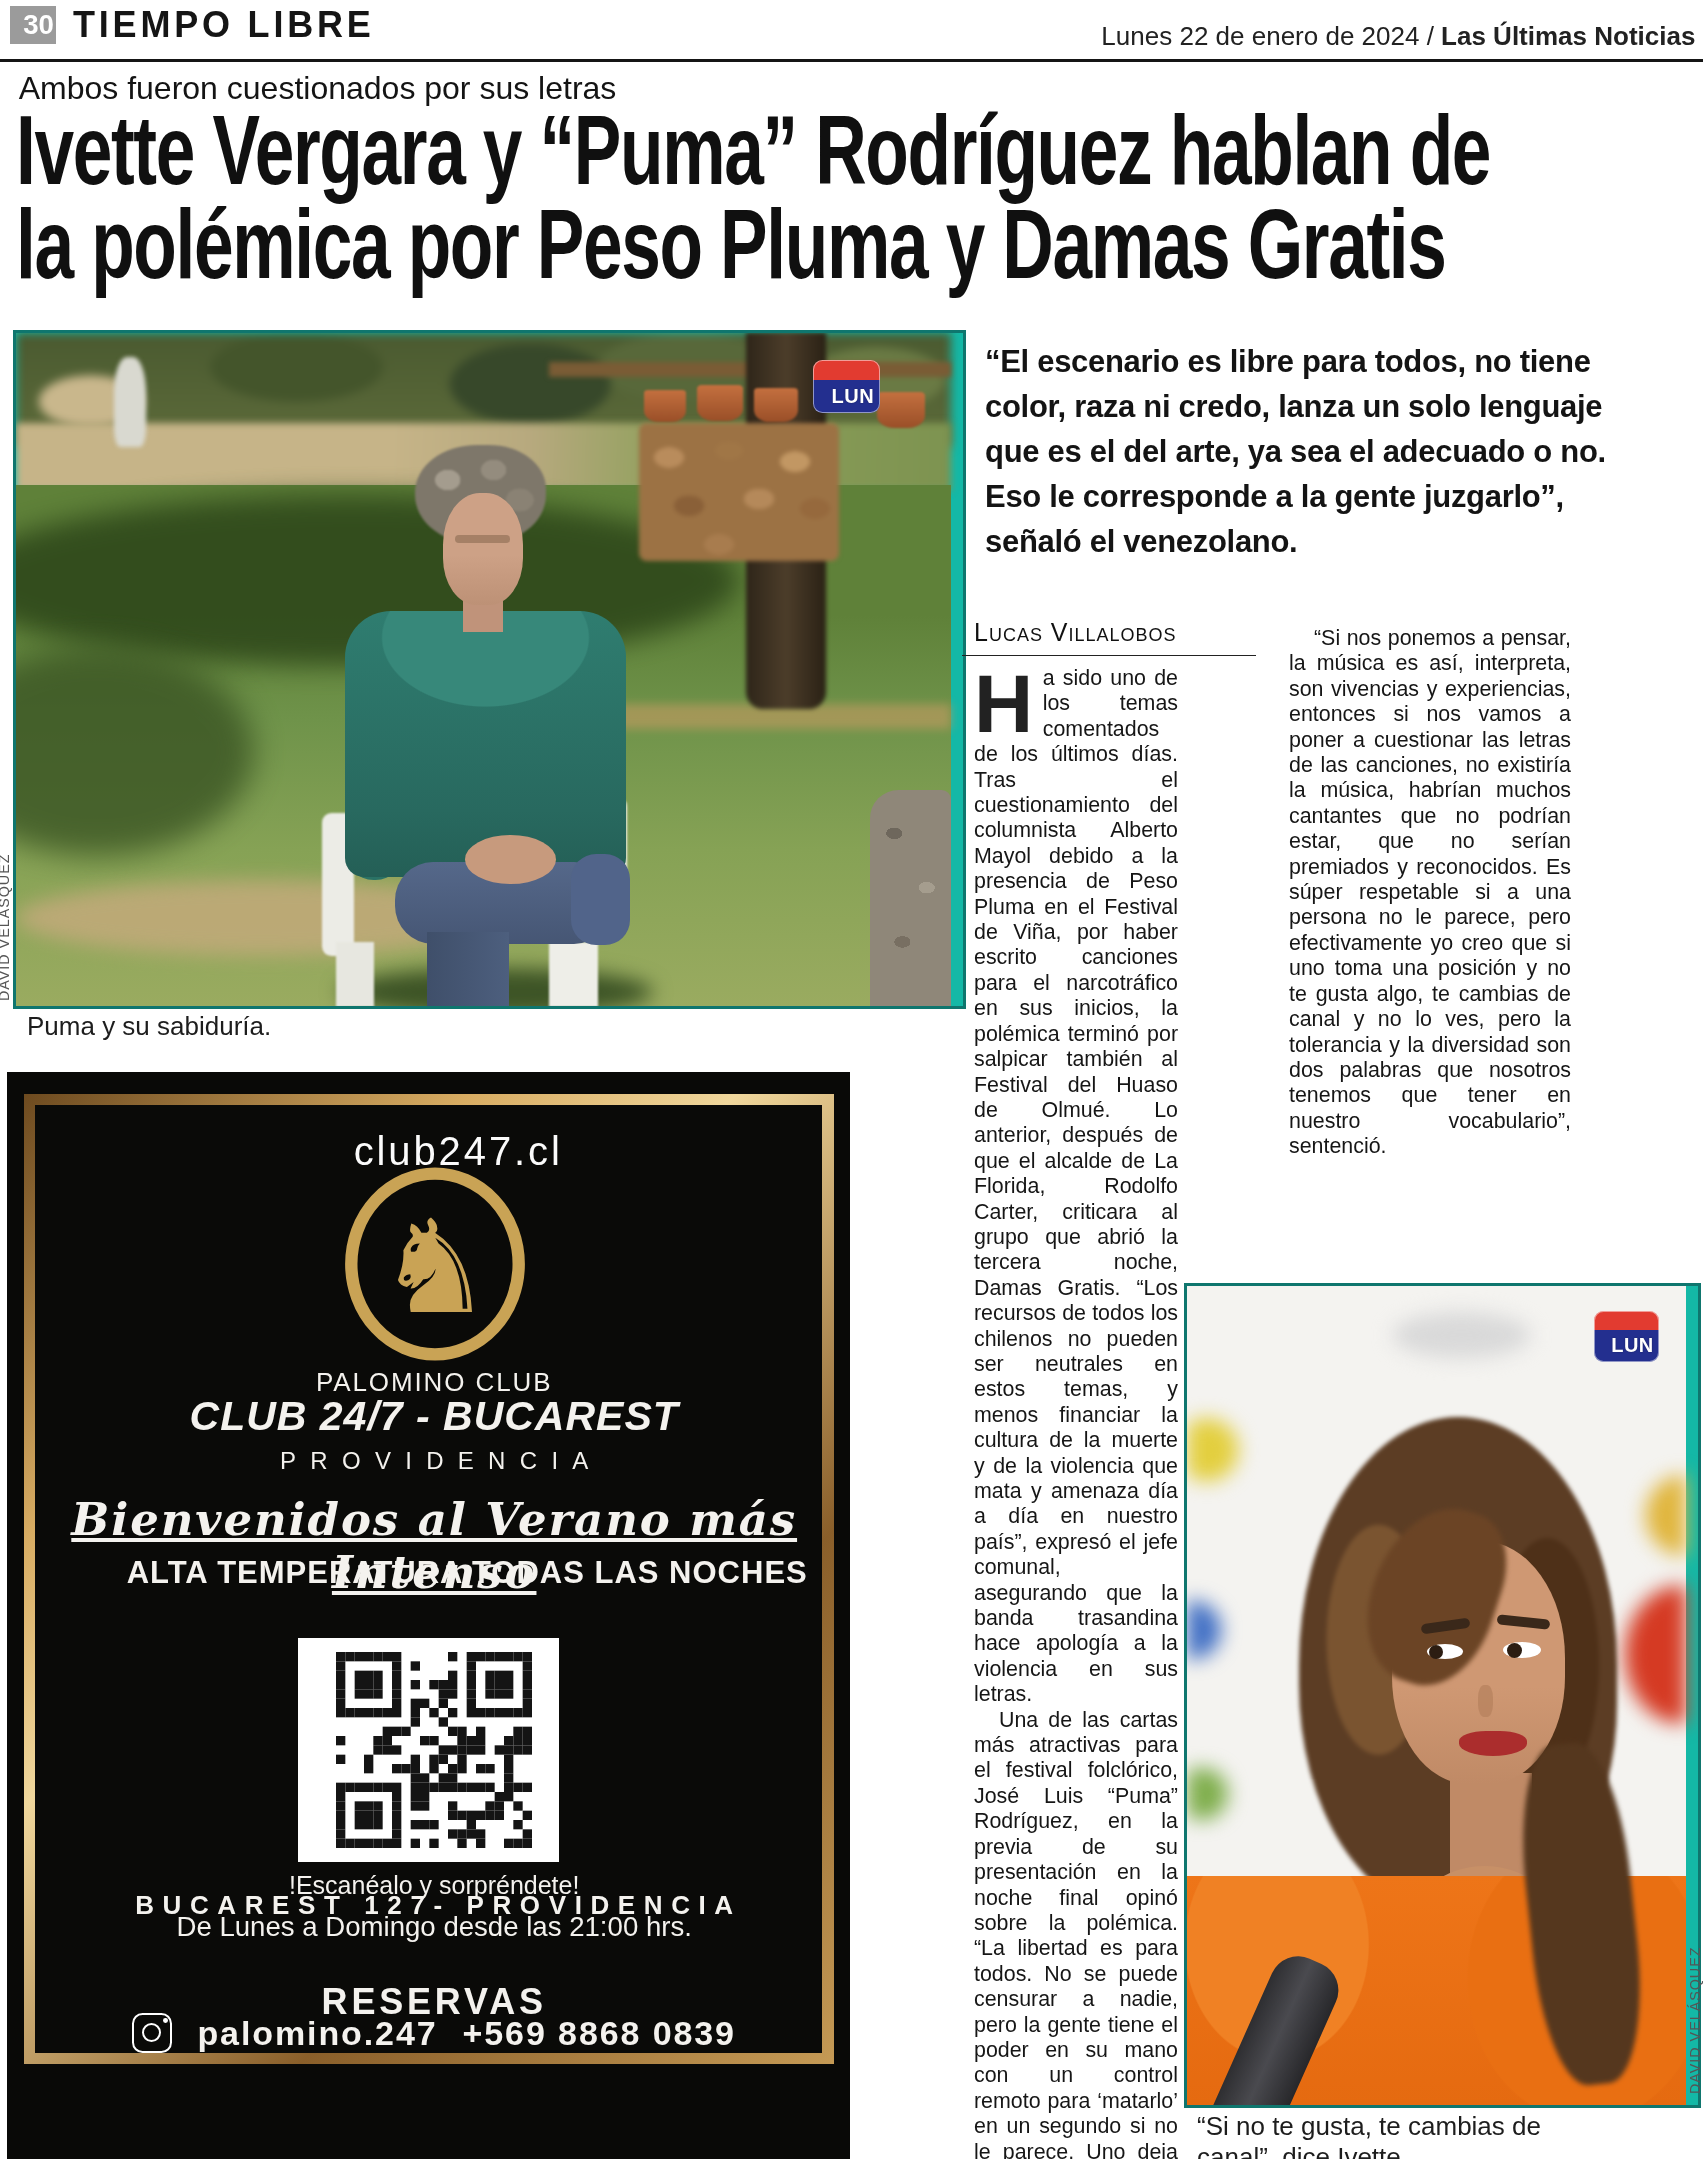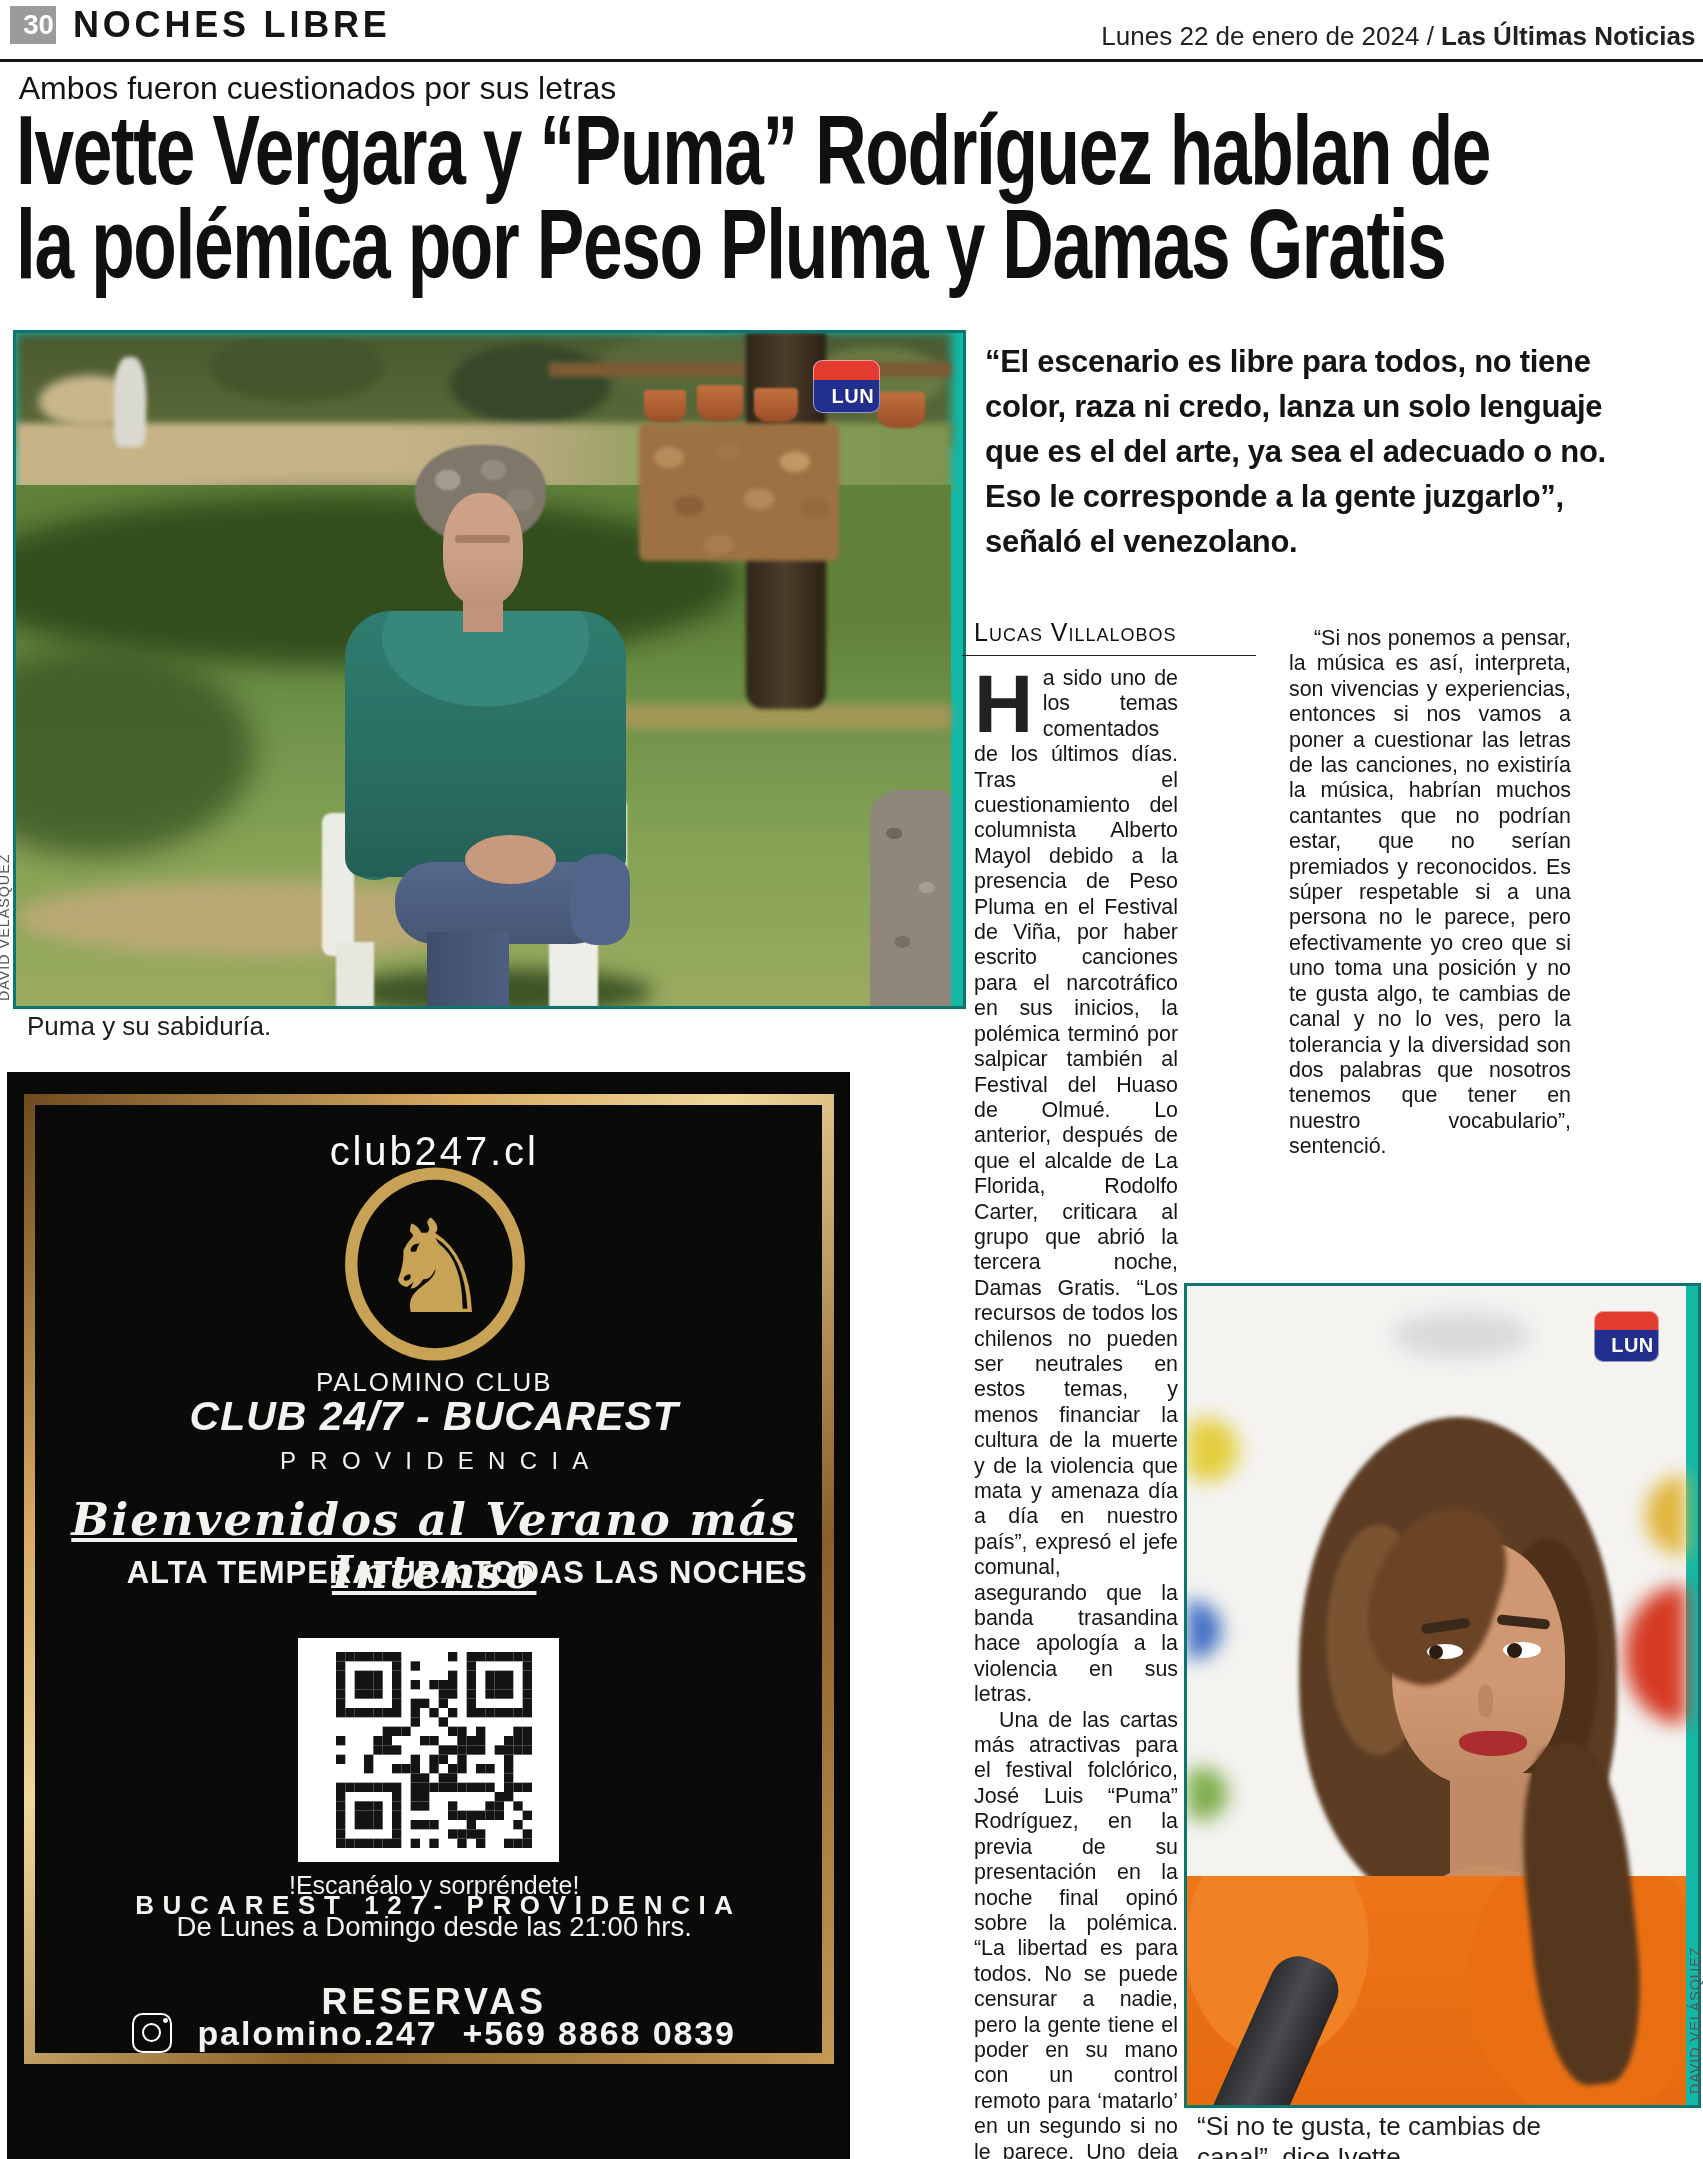--- a/index.html
+++ b/index.html
@@ -45,21 +45,21 @@
   .colA{left:962px;top:666px;width:282px;height:1493px;}
   .colA .spacer{float:right;width:78px;height:885px;margin-top:613px;}
   .colB{left:1277px;top:626px;width:282px;height:666px;}
 
   
   .ad{left:6.7px;top:1072px;width:831px;height:1088px;background:#090907;color:#f4f2ee;}
   .adframe{left:17px;top:22px;width:798px;height:970px;
            background:linear-gradient(135deg,#6d4a1f,#d8ac62 25%,#f0d79c 40%,#8a5f2a 70%,#c59a55);}
   .adframe .inner{position:absolute;inset:11.4px;background:#0a0a08;}
   .adc{left:0;width:831px;text-align:center;}
-  .ad-web{top:57px;font-size:40px;letter-spacing:2.9px;color:#fbfbfb;}
+  .ad-web{top:57px;font-size:40px;letter-spacing:2.9px;color:#fbfbfb;margin-left:24px;}
   .ad-logo{left:314px;top:95px;width:204px;height:195px;}
   .ad-brand{top:295px;font-size:26px;letter-spacing:1.9px;}
   .ad-club{top:321px;font-size:41px;font-weight:bold;font-style:italic;letter-spacing:1px;}
   .ad-district{top:375px;font-size:24px;letter-spacing:14.3px;text-indent:14.3px;}
   .ad-script{top:421px;font-size:45px;font-style:italic;font-weight:bold;
              font-family:"DejaVu Serif",serif;letter-spacing:1.9px;text-decoration:underline;}
   .ad-tagline{top:483px;font-size:31px;font-weight:bold;letter-spacing:1px;margin-left:33px;}
   .qrbox{left:291px;top:566px;width:249px;height:224px;background:#fff;
          display:flex;align-items:center;justify-content:center;}
   .ad-qrcap{top:799px;font-size:25px;}
@@ -181,21 +181,21 @@
     background:#55371e;filter:blur(2.9px);transform:rotate(-6deg);}
   .i-mic{left:49px;top:666px;width:70px;height:219px;border-radius:28.5px 28.5px 7.6px 7.6px;
     background:linear-gradient(90deg,#2e2e31,#4a4a4f 45%,#27272a);transform:rotate(24deg);}
 </style>
 </head>
 <body>
 
 <div id="page">
 
   <div class="abs pagenum">30</div>
-  <div class="abs section">NOCHES LIBRE</div>
+  <div class="abs section">TIEMPO LIBRE</div>
   <div class="abs dateline"><span>Lunes 22 de enero de 2024 / </span><b>Las Últimas Noticias</b></div>
   <div class="abs headrule"></div>
 
   <div class="abs kicker">Ambos fueron cuestionados por sus letras</div>
   <div class="abs headline">
     <span class="hline">Ivette Vergara y “Puma” Rodríguez hablan de</span>
     <span class="hline">la polémica por Peso Pluma y Damas Gratis</span>
   </div>
 
   <div class="abs photo" style="left:13.3px;top:330px;width:935px;height:673px;">

